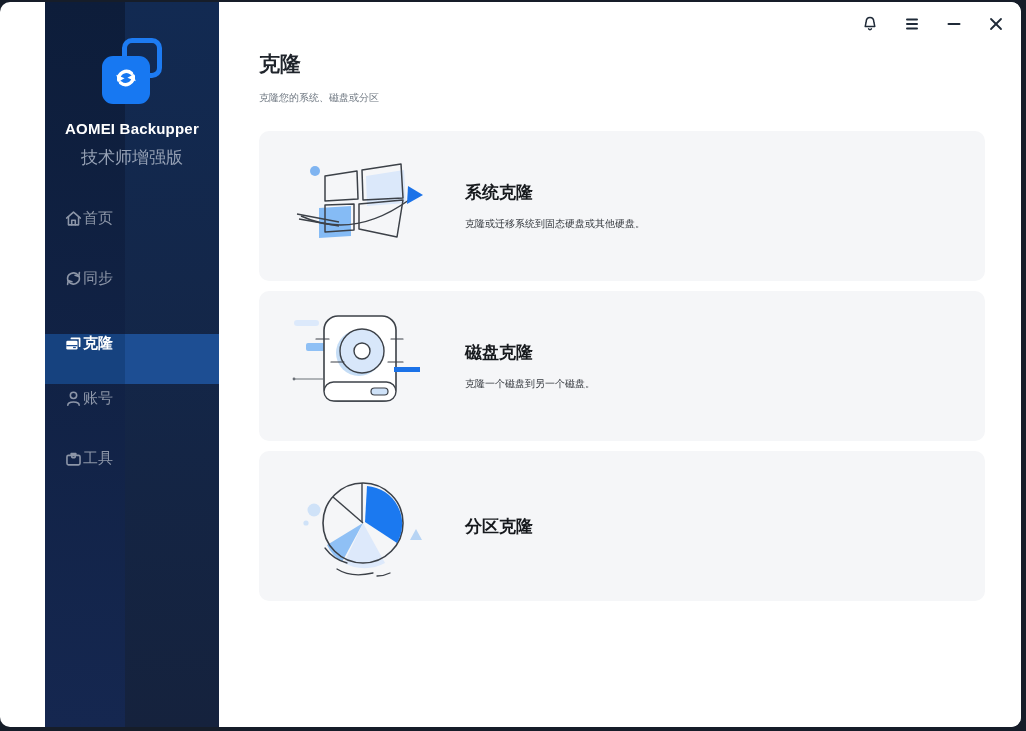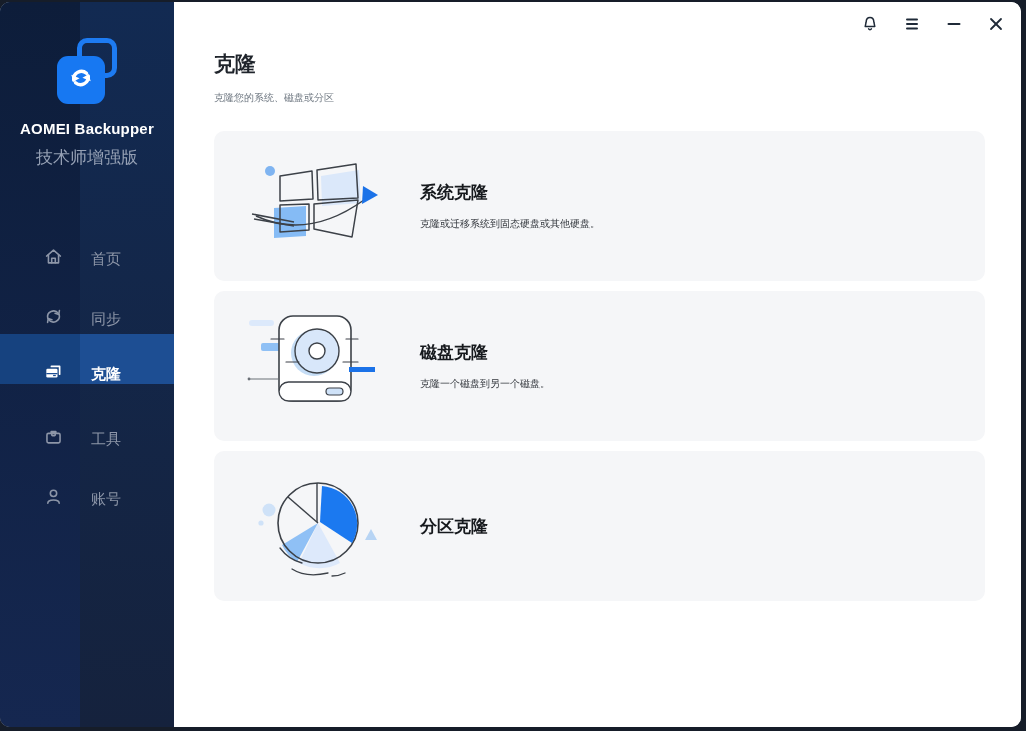--- a/index.html
+++ b/index.html
@@ -13,20 +13,21 @@
   .window {
     position:absolute; left:0; top:2px; right:5px; bottom:4px;
     border-radius:10px; overflow:hidden;
     display:flex; background:#ffffff;
   }
 
   
   .sidebar {
     width:174px; flex:0 0 174px; position:relative;
     background:linear-gradient(180deg,#122a52 0%,#15223d 100%);
+    margin-left:45px;
   }
   .sidebar::before {
     content:""; position:absolute; left:0; top:0; bottom:0; width:80px;
     background:linear-gradient(180deg,#0d1d3a 0%,#152750 100%);
   }
   .sidebar > * { position:relative; z-index:1; }
 
   .logo-wrap { width:64px; height:66px; margin:36px auto 0; position:relative; }
   .logo-back {
     position:absolute; top:0; right:2px; width:40px; height:40px;
@@ -35,22 +36,22 @@
   .logo-front {
     position:absolute; left:2px; bottom:0; width:48px; height:48px;
     background:#1778f2; border-radius:11px;
     display:flex; align-items:center; justify-content:center;
   }
   .app-name { margin-top:16px; text-align:center; color:#ffffff; font-weight:700; font-size:15px; letter-spacing:.2px; }
   .edition  { margin-top:9px;  text-align:center; color:#95a0b4; font-size:17px; }
 
   .nav { margin-top:40px; }
   .nav-item {
-    height:60px; display:flex; align-items:flex-end;
-    padding-left:44px; gap:28px; cursor:pointer;
+    height:60px; display:flex; align-items:flex-start;
+    padding-left:19px; gap:0; cursor:pointer;
     color:#8d96a8; font-size:15px;
   }
   .nav-item svg { flex:0 0 19px; }
   .nav-item.selected {
     height:50px; margin:5px 0;
     background:linear-gradient(90deg,#16427f 0,#16427f 80px,#1d4e93 80px);
     color:#ffffff; font-weight:700;
   }
 
   
@@ -135,36 +136,36 @@
             <line x1="2.2" y1="11" x2="12.8" y2="11" stroke="#1d4e93" stroke-width="1.2"></line>
             <rect x="8.6" y="12.2" width="2.6" height="1.2" fill="#1d4e93"></rect>
           </svg>
         </span>
         <span>克隆</span>
       </div>
 
       <div class="nav-item">
         <span>
           <svg width="19" height="19" viewBox="0 0 18 18" fill="none" stroke="#8d96a8" stroke-width="1.5" stroke-linecap="round" stroke-linejoin="round">
+            <circle cx="9" cy="6" r="3"></circle>
+            <path d="M3.6 15.4 C3.6 11.2 14.4 11.2 14.4 15.4"></path>
+          </svg>
+        </span>
+        <span>账号</span>
+      </div>
+
+      <div class="nav-item">
+        <span>
+          <svg width="19" height="19" viewBox="0 0 18 18" fill="none" stroke="#8d96a8" stroke-width="1.5" stroke-linecap="round" stroke-linejoin="round">
             <rect x="2.8" y="6" width="12.4" height="9" rx="1.4"></rect>
             <path d="M6.8 6 V4.2 H11.2 V6"></path>
             <rect x="7.4" y="5" width="3.2" height="3.2" rx="0.6"></rect>
           </svg>
         </span>
         <span>工具</span>
-      </div>
-
-      <div class="nav-item">
-        <span>
-          <svg width="19" height="19" viewBox="0 0 18 18" fill="none" stroke="#8d96a8" stroke-width="1.5" stroke-linecap="round" stroke-linejoin="round">
-            <circle cx="9" cy="6" r="3"></circle>
-            <path d="M3.6 15.4 C3.6 11.2 14.4 11.2 14.4 15.4"></path>
-          </svg>
-        </span>
-        <span>账号</span>
       </div>
 
     </div>
   </div>
 
   <div class="main">
 
     <div class="topbar">
       <button class="tb-btn" title="">
         <span>

